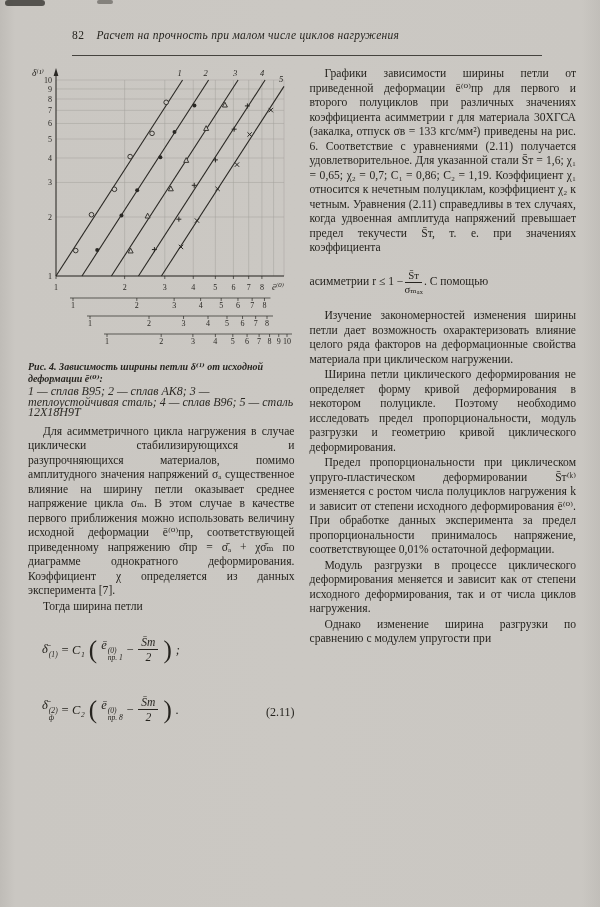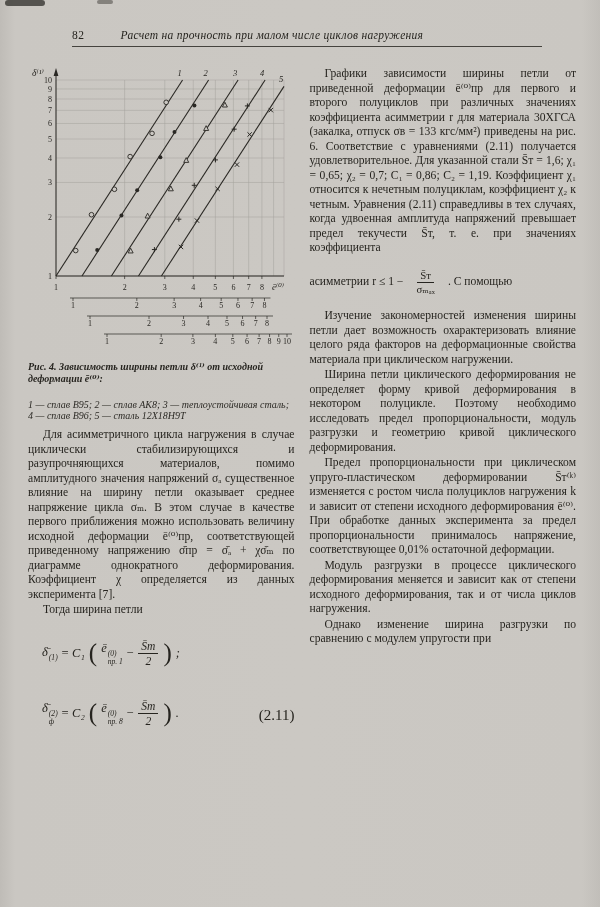--- a/index.html
+++ b/index.html
@@ -9,47 +9,47 @@
     font-family:"Liberation Serif","DejaVu Serif",serif;
     color:#26241f;
   }
   .page{position:absolute;inset:0;}
   .smudge{position:absolute;background:#2e2c28;}
   .smudge.s1{top:0;left:5px;width:40px;height:6px;border-radius:3px;opacity:.75;}
   .smudge.s2{top:0;left:97px;width:16px;height:4px;border-radius:2px;opacity:.45;}
   .header{
     position:absolute;left:72px;right:58px;top:29px;
     display:flex;align-items:baseline;
-    border-bottom:1px solid #45433e;padding-bottom:5px;
+    border-bottom:1px solid #45433e;padding-bottom:14px;
     font-size:11.5px;
   }
   .page-num{letter-spacing:.5px;}
-  .running-title{font-style:italic;margin-left:36px;letter-spacing:.3px;}
+  .running-title{font-style:italic;margin-left:12px;letter-spacing:.3px;}
   .columns{
     position:absolute;top:66px;left:28px;right:24px;bottom:8px;
     display:flex;gap:15px;
   }
   .col{flex:1;min-width:0;text-align:justify;font-size:11.6px;line-height:14.5px;}
   .col p{margin:1px 0 0 0;text-indent:15px;}
   .col p.noindent{text-indent:0;}
   .figure{margin-bottom:7px;}
   #chart{display:block;margin:0 0 3px 2px;}
   .caption{text-align:left;}
   .caption-title{font-size:10px;font-style:italic;font-weight:700;line-height:11.5px;}
-  .caption-legend{font-size:10px;font-style:italic;line-height:10.6px;margin-top:16px;color:#2c2a25;}
+  .caption-legend{font-size:12px;font-style:italic;line-height:10.6px;margin-top:2px;color:#2c2a25;}
   .eqs{position:relative;margin-top:10px;padding-left:14px;}
   .eqline{display:flex;align-items:center;gap:3px;margin:5px 0 9px 0;font-size:12.5px;font-style:italic;}
   .paren{font-size:25px;font-weight:300;line-height:0;transform:scaleY(1.02);font-style:normal;margin:0 1px;}
   .frac{display:inline-flex;flex-direction:column;align-items:center;line-height:1.05;font-size:11.5px;margin:12px 1px;}
   .frac .num{border-bottom:1px solid #26241f;padding:0 3px 1px 3px;}
   .frac .den{padding-top:1px;}
   .supsub{display:inline-flex;flex-direction:column;align-items:flex-start;font-size:7.6px;line-height:7.4px;vertical-align:-4px;margin-left:1px;}
-  .inline-formula{display:flex;align-items:center;gap:12px;margin:2px 0;}
+  .inline-formula{display:flex;align-items:center;gap:0;margin:2px 0;}
   .inline-formula .frac{font-size:10.8px;}
-  .eq-number{position:absolute;right:0;bottom:16px;font-size:15px;font-style:normal;}
+  .eq-number{position:absolute;right:0;bottom:16px;font-size:12px;font-style:normal;}
 </style>
 </head>
 <body>
 
 <div class="page">
   <div class="smudge s1"></div>
   <div class="smudge s2"></div>
 
   <div class="header">
     <span class="page-num">82</span>

